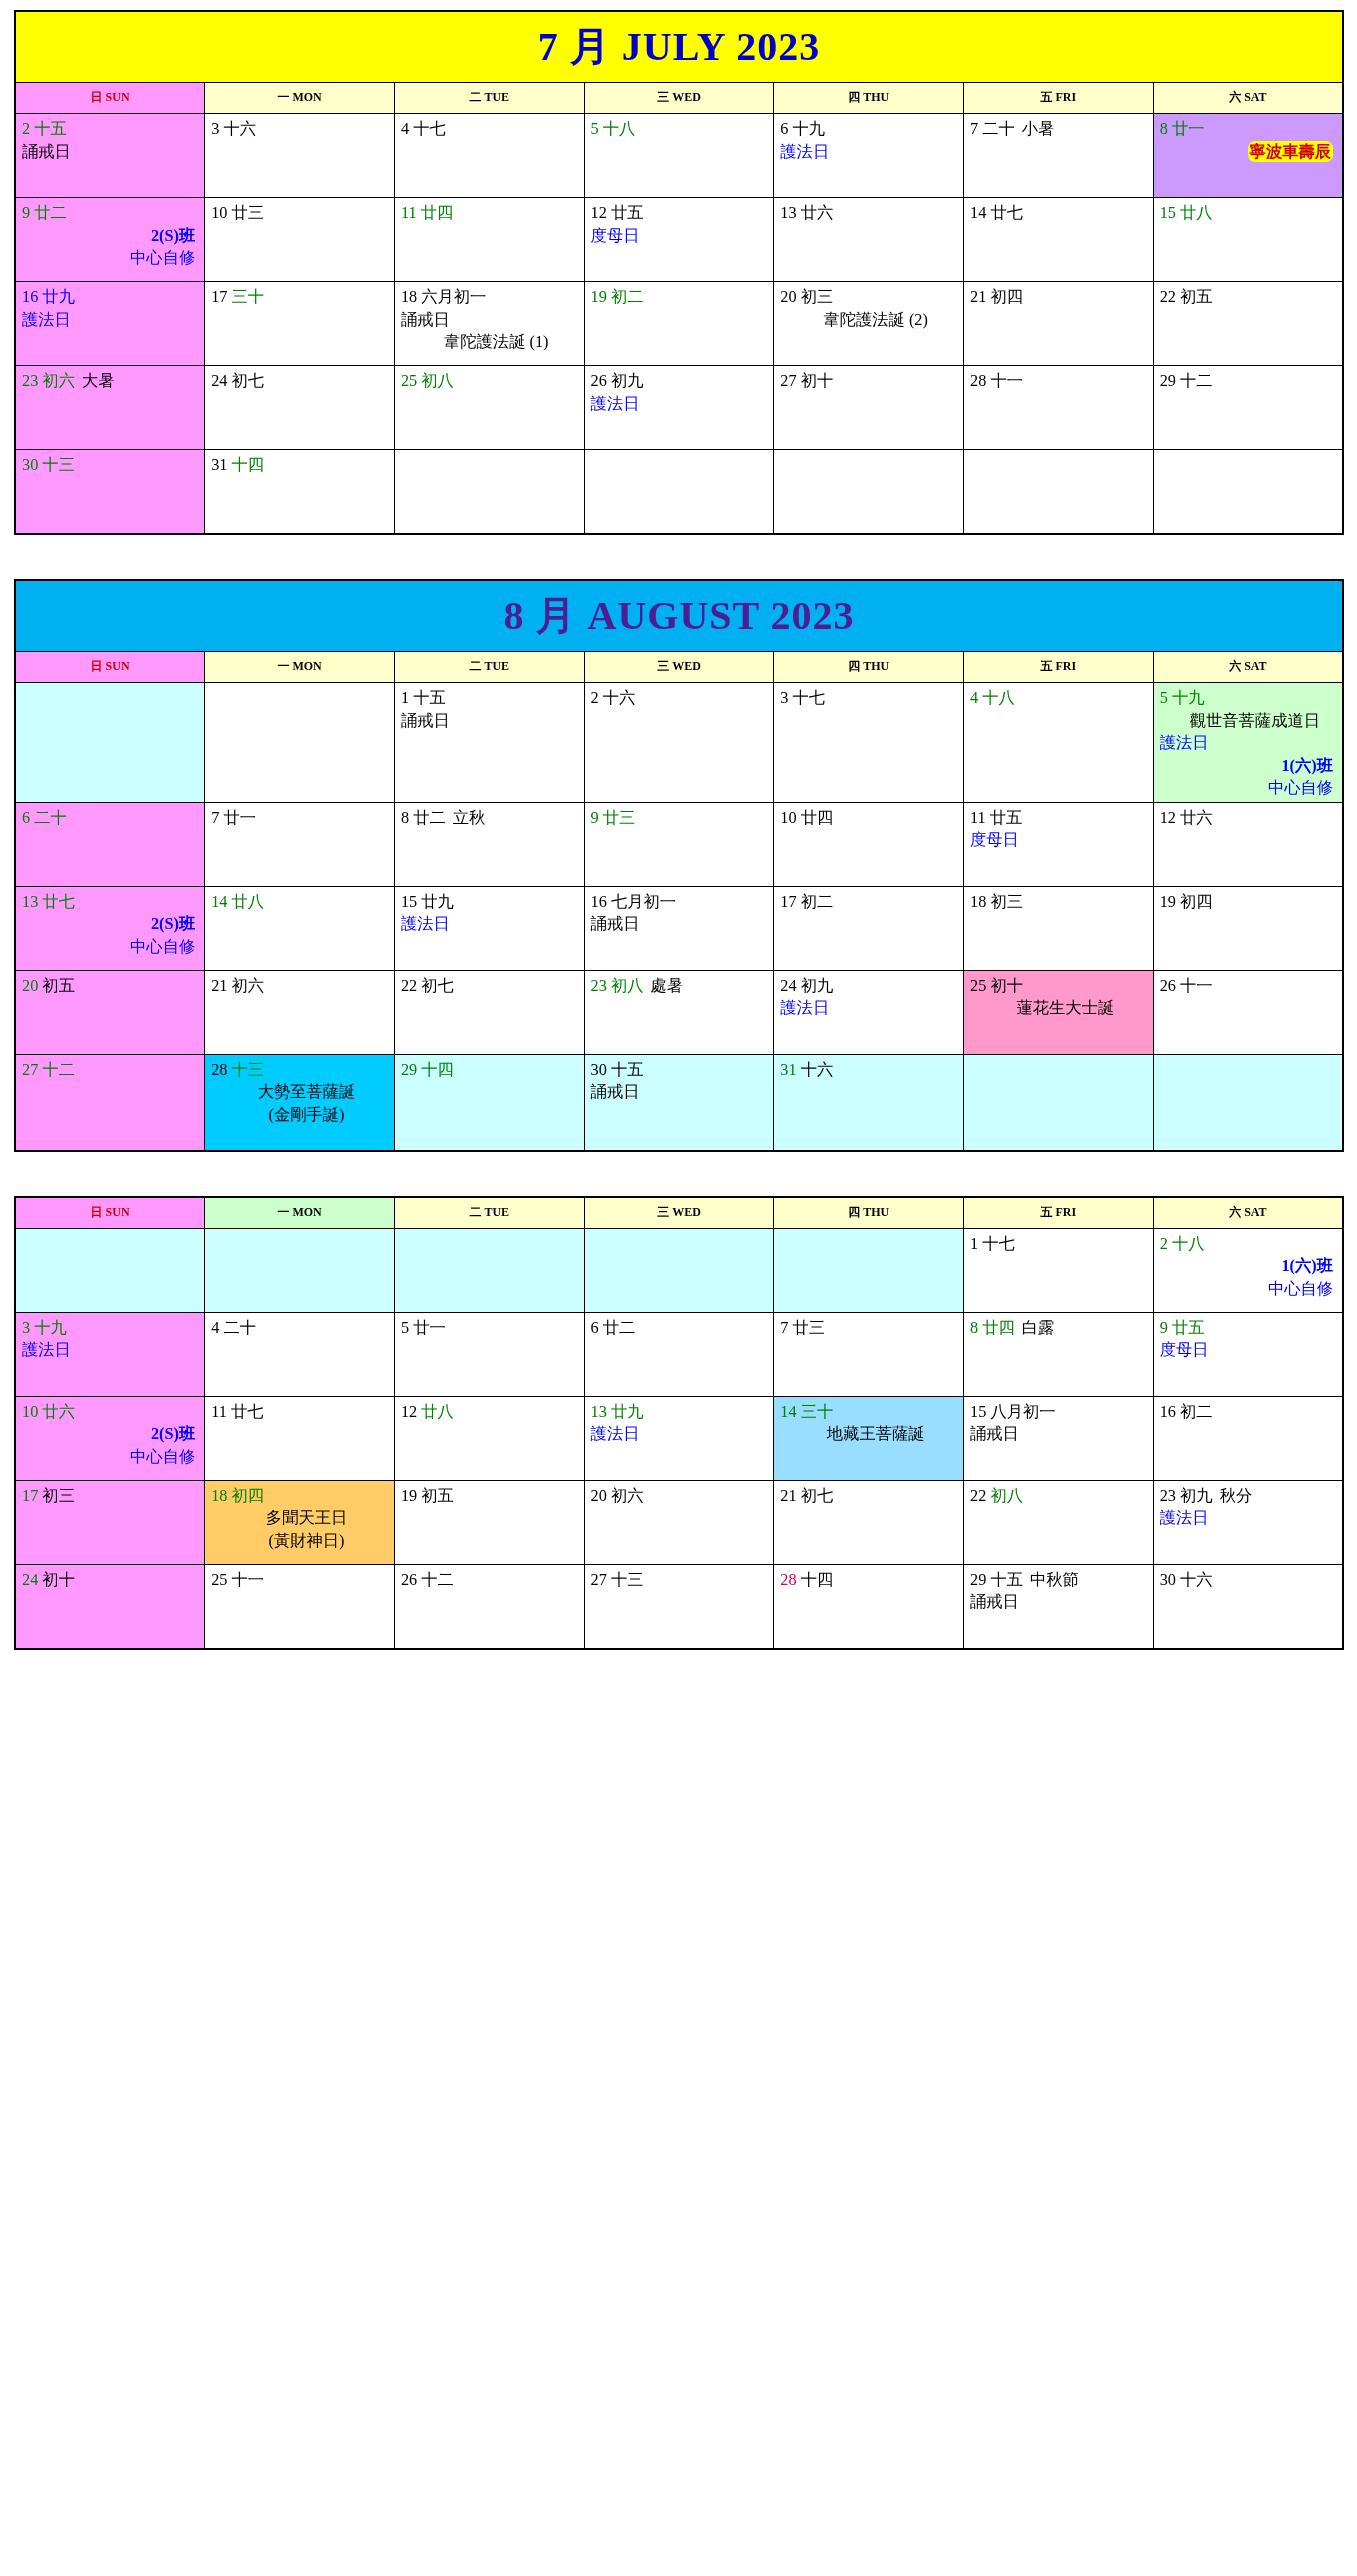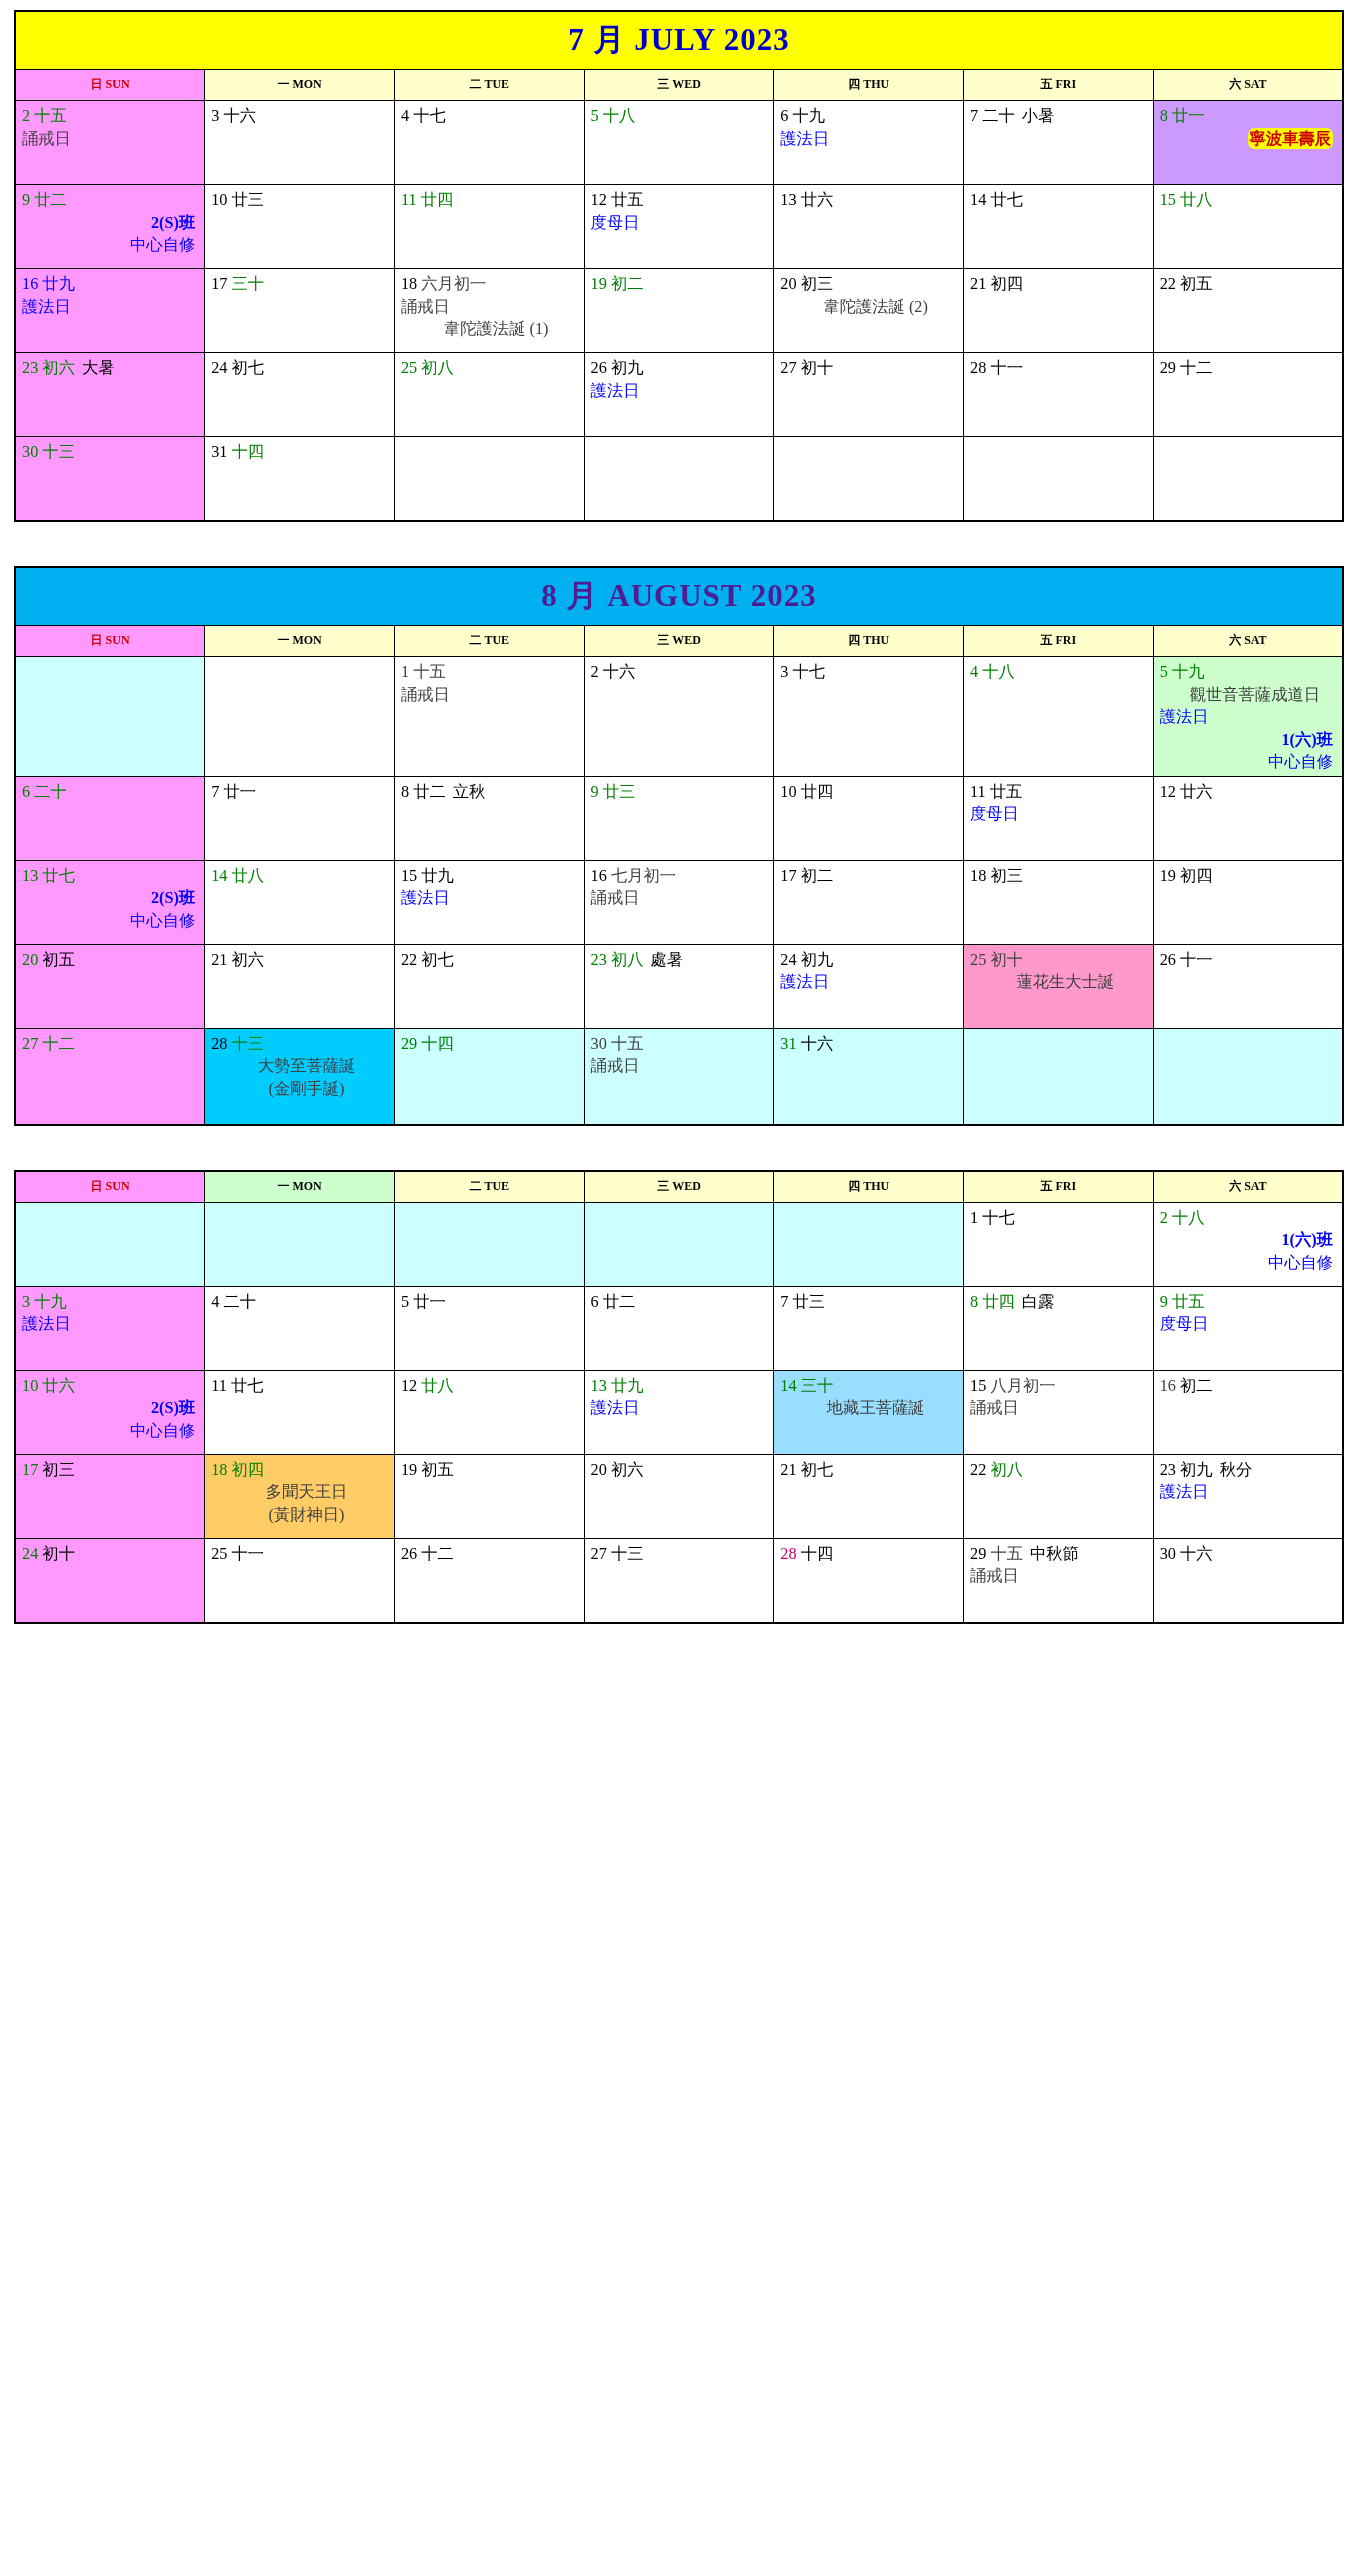--- a/index.html
+++ b/index.html
@@ -23,21 +23,21 @@
     margin-bottom: 44px;
     border: 2px solid #000;
   }
   .cal td, .cal th {
     border: 1px solid #000;
     vertical-align: top;
     padding: 0;
   }
   .title-row th {
     text-align: center;
-    font-size: 31px;
+    font-size: 40px;
     font-weight: bold;
     letter-spacing: 1px;
     padding: 7px 0 8px 0;
     font-family: "Liberation Serif", serif;
   }
   .title-jul { background: #ffff00; color: #0000c8; }
   .title-aug { background: #00b0f0; color: #4c1d95; margin-left: 16px; }
   .title-sep { background: #00a14b; color: #ffffff; }
 
   .dow-row th {
@@ -69,21 +69,21 @@
   .sp { display: inline-block; width: 7px; }
   .ev {
     display: block;
     margin-top: 1px;
   }
   .ev.ind { padding-left: 13px; text-align: center; }
   .ev.right { text-align: right; padding-right: 4px; }
   .bold { font-weight: bold; }
 
   
-  .c-red { color: #404040; }
+  .c-red { color: #000000; }
   .c-dred { color: #cc0000; }
   .c-green { color: #008000; }
   .c-blue { color: #0000ff; }
   .c-black { color: #000000; }
   .c-magenta { color: #cc0066; }
 
   
   .bg-pink { background: #ff99ff; }
   .bg-cyan { background: #ccffff; }
   .bg-white { background: #ffffff; }

